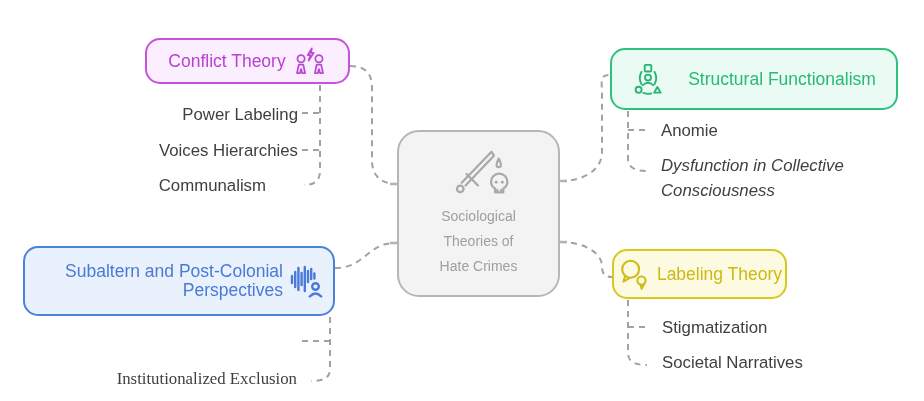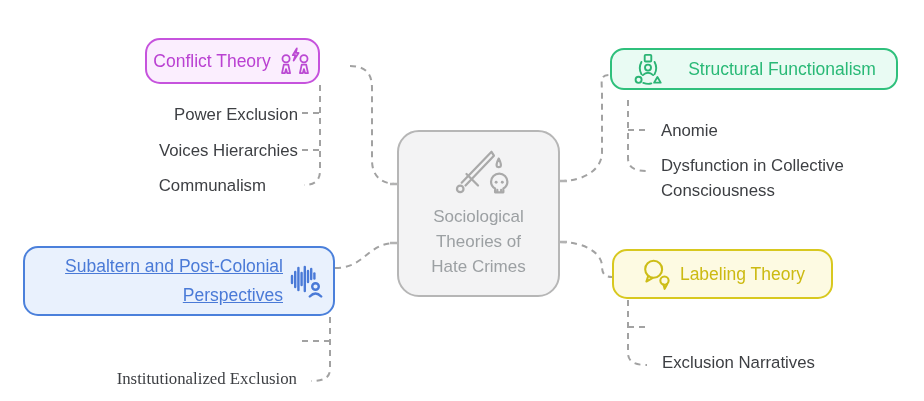--- a/index.html
+++ b/index.html
@@ -15,41 +15,41 @@
   .node { position:absolute; box-sizing:border-box; display:flex; align-items:center; justify-content:center; }
   .branch { border-radius:15px; border:2px solid; font-size:17.5px; }
   .branch .lbl { white-space:nowrap; }
 
   .node.center-node {
     left:397px; top:130px; width:163px; height:167px;
     background:#f3f3f4; border:2px solid #b6b6b6; border-radius:22px;
     flex-direction:column; gap:4px;
   }
   .center-label {
-    color:#9ca0a3; font-size:17px; line-height:25px;
+    color:#9ca0a3; font-size:14px; line-height:25px;
     text-align:center; white-space:pre-line;
   }
 
-  .node.conflict  { left:145px; top:38px;  width:175px; height:46px;
+  .node.conflict  { left:145px; top:38px;  width:205px; height:46px;
                     background:#fbeefe; border-color:#c653dd; color:#ba41d2; gap:7px; }
-  .node.structural{ left:610px; top:48px;  width:288px; height:42px;
-                    background:#e9fbf3; border-color:#2fc07c; color:#29b976; gap:24px;border-radius:14px; }
+  .node.structural{ left:610px; top:48px;  width:288px; height:62px;
+                    background:#e9fbf3; border-color:#2fc07c; color:#29b976; gap:24px; }
   .node.subaltern { left:23px;  top:246px; width:312px; height:70px;
                     background:#e9f1fd; border-color:#4b80db; color:#4a7ad7; gap:6px;
                     padding:0 10px 0 16px; }
-  .node.subaltern .lbl { white-space:normal; text-align:right; line-height:29px; flex:1;text-decoration:underline; }
-  .node.labeling  { left:612px; top:249px; width:221px; height:50px;
+  .node.subaltern .lbl { white-space:normal; text-align:right; line-height:19px; flex:1; }
+  .node.labeling  { left:612px; top:249px; width:175px; height:50px;
                     background:#fdfae2; border-color:#d8c81f; color:#ccba12; gap:8px; }
 
   .leaf {
     position:absolute; color:#3d3f43; font-size:16.8px; line-height:21px;
     white-space:nowrap;
   }
   .leaf.right-align { text-align:right; }
-  .leaf.wrap { white-space:normal; width:215px; line-height:25px; }
+  .leaf.wrap { white-space:normal; width:215px; line-height:25px;font-style:italic; }
 
   .ico { flex:0 0 auto; display:block; }
 </style>
 </head>
 <body>
 
 <div class="canvas">
 
   <svg class="links" viewBox="0 0 924 401">
 
@@ -134,24 +134,25 @@
   <div class="node branch labeling">
     <svg class="ico" width="32" height="34" viewBox="0 0 34 36" fill="none" stroke="#cdbd17" stroke-width="2.2" stroke-linecap="round" stroke-linejoin="round">
       <circle cx="14.5" cy="13" r="9"></circle>
       <path d="M8.8 20 L6.8 26 L13.2 22.4"></path>
       <circle cx="26" cy="25" r="4.4"></circle>
       <path d="M25 29.2 L26.2 33.8 L28.8 28.8"></path>
     </svg>
     <span class="lbl">Labeling Theory</span>
   </div>
 
-  <div class="leaf right-align" style="right:626px; top:104px;">Power Exclusion</div>
+  <div class="leaf right-align" style="right:626px; top:104px;">Power Labeling</div>
   <div class="leaf right-align" style="right:626px; top:140px;">Voices Hierarchies</div>
   <div class="leaf right-align" style="right:658px; top:175px;">Communalism</div>
 
   <div class="leaf" style="left:661px; top:120px;">Anomie</div>
   <div class="leaf wrap" style="left:661px; top:153px;">Dysfunction in Collective Consciousness</div>
 
   <div class="leaf right-align" style="right:627px; top:368px;font-family:Liberation Serif, serif;">Institutionalized Exclusion</div>
 
-  <div class="leaf" style="left:662px; top:352px;">Exclusion Narratives</div>
+  <div class="leaf" style="left:662px; top:317px;">Stigmatization</div>
+  <div class="leaf" style="left:662px; top:352px;">Societal Narratives</div>
 
 </div>
 
 </body></html>

